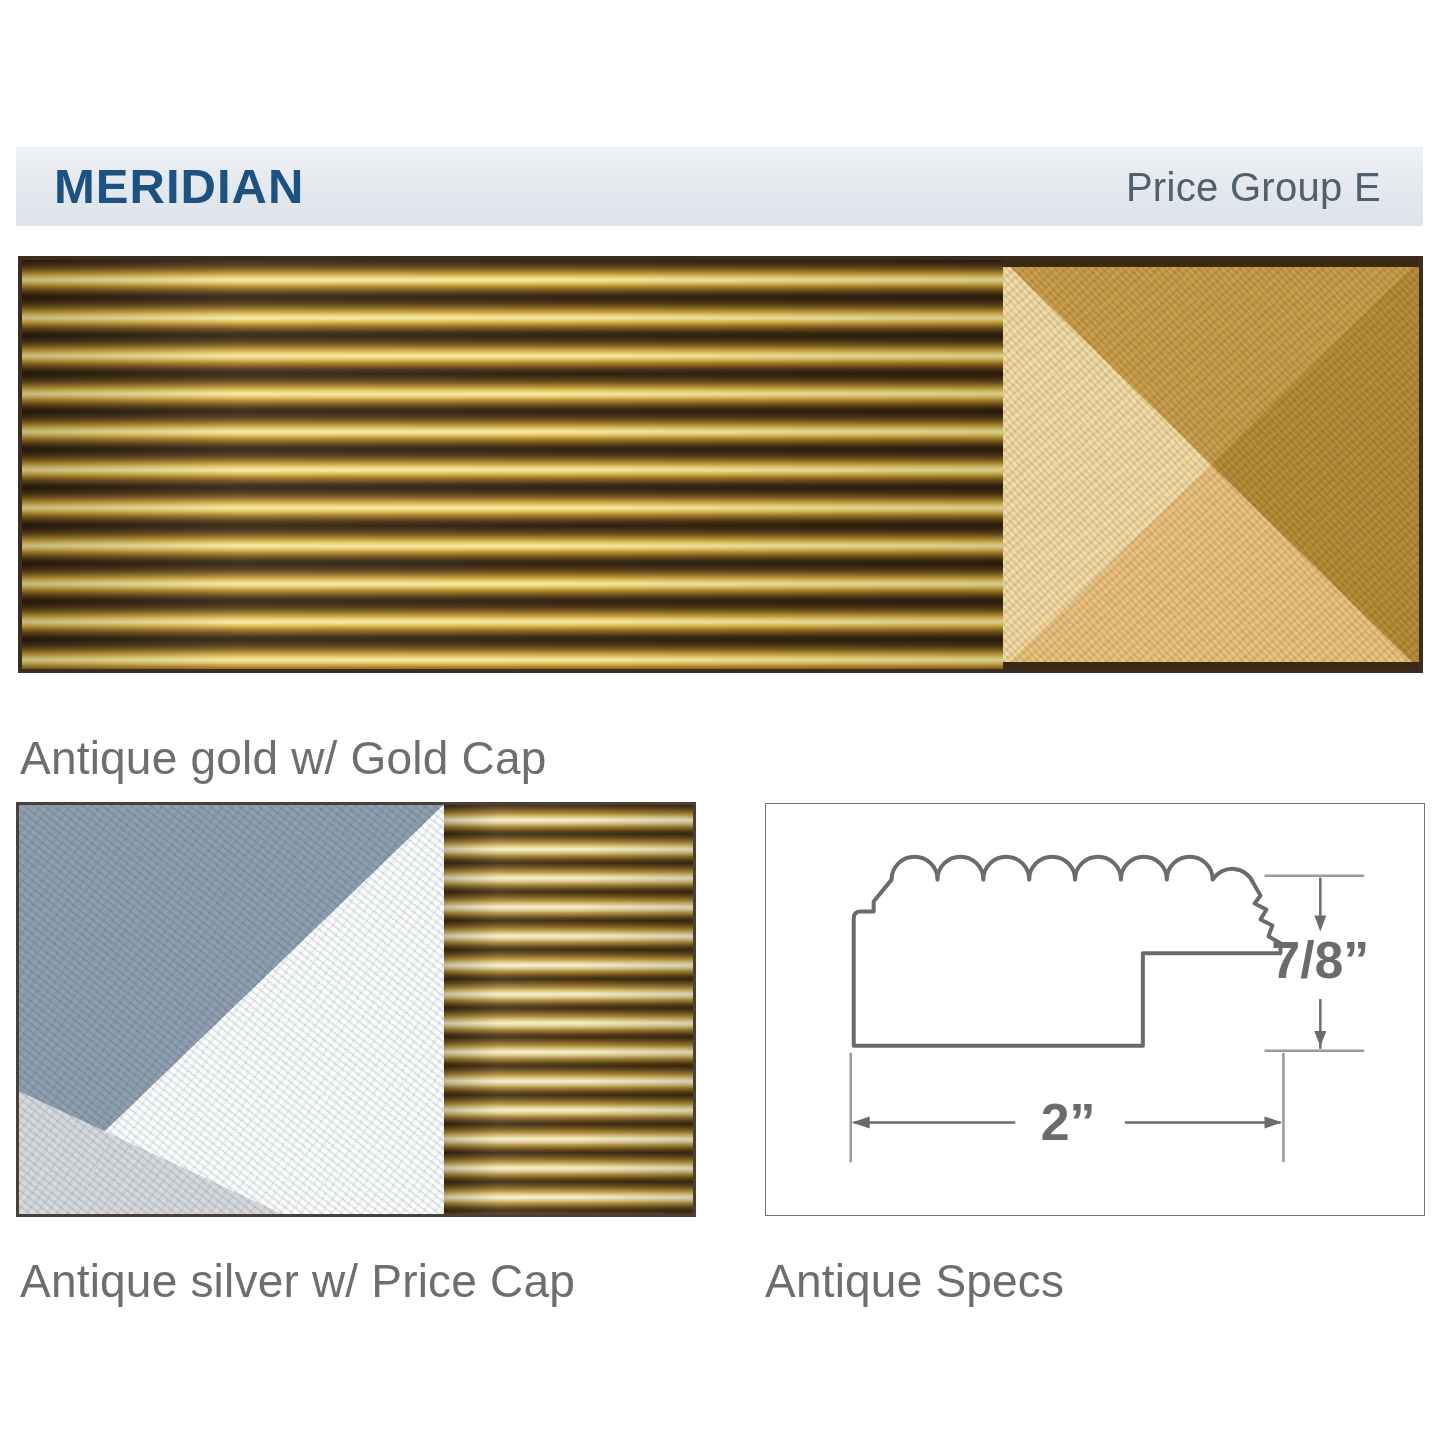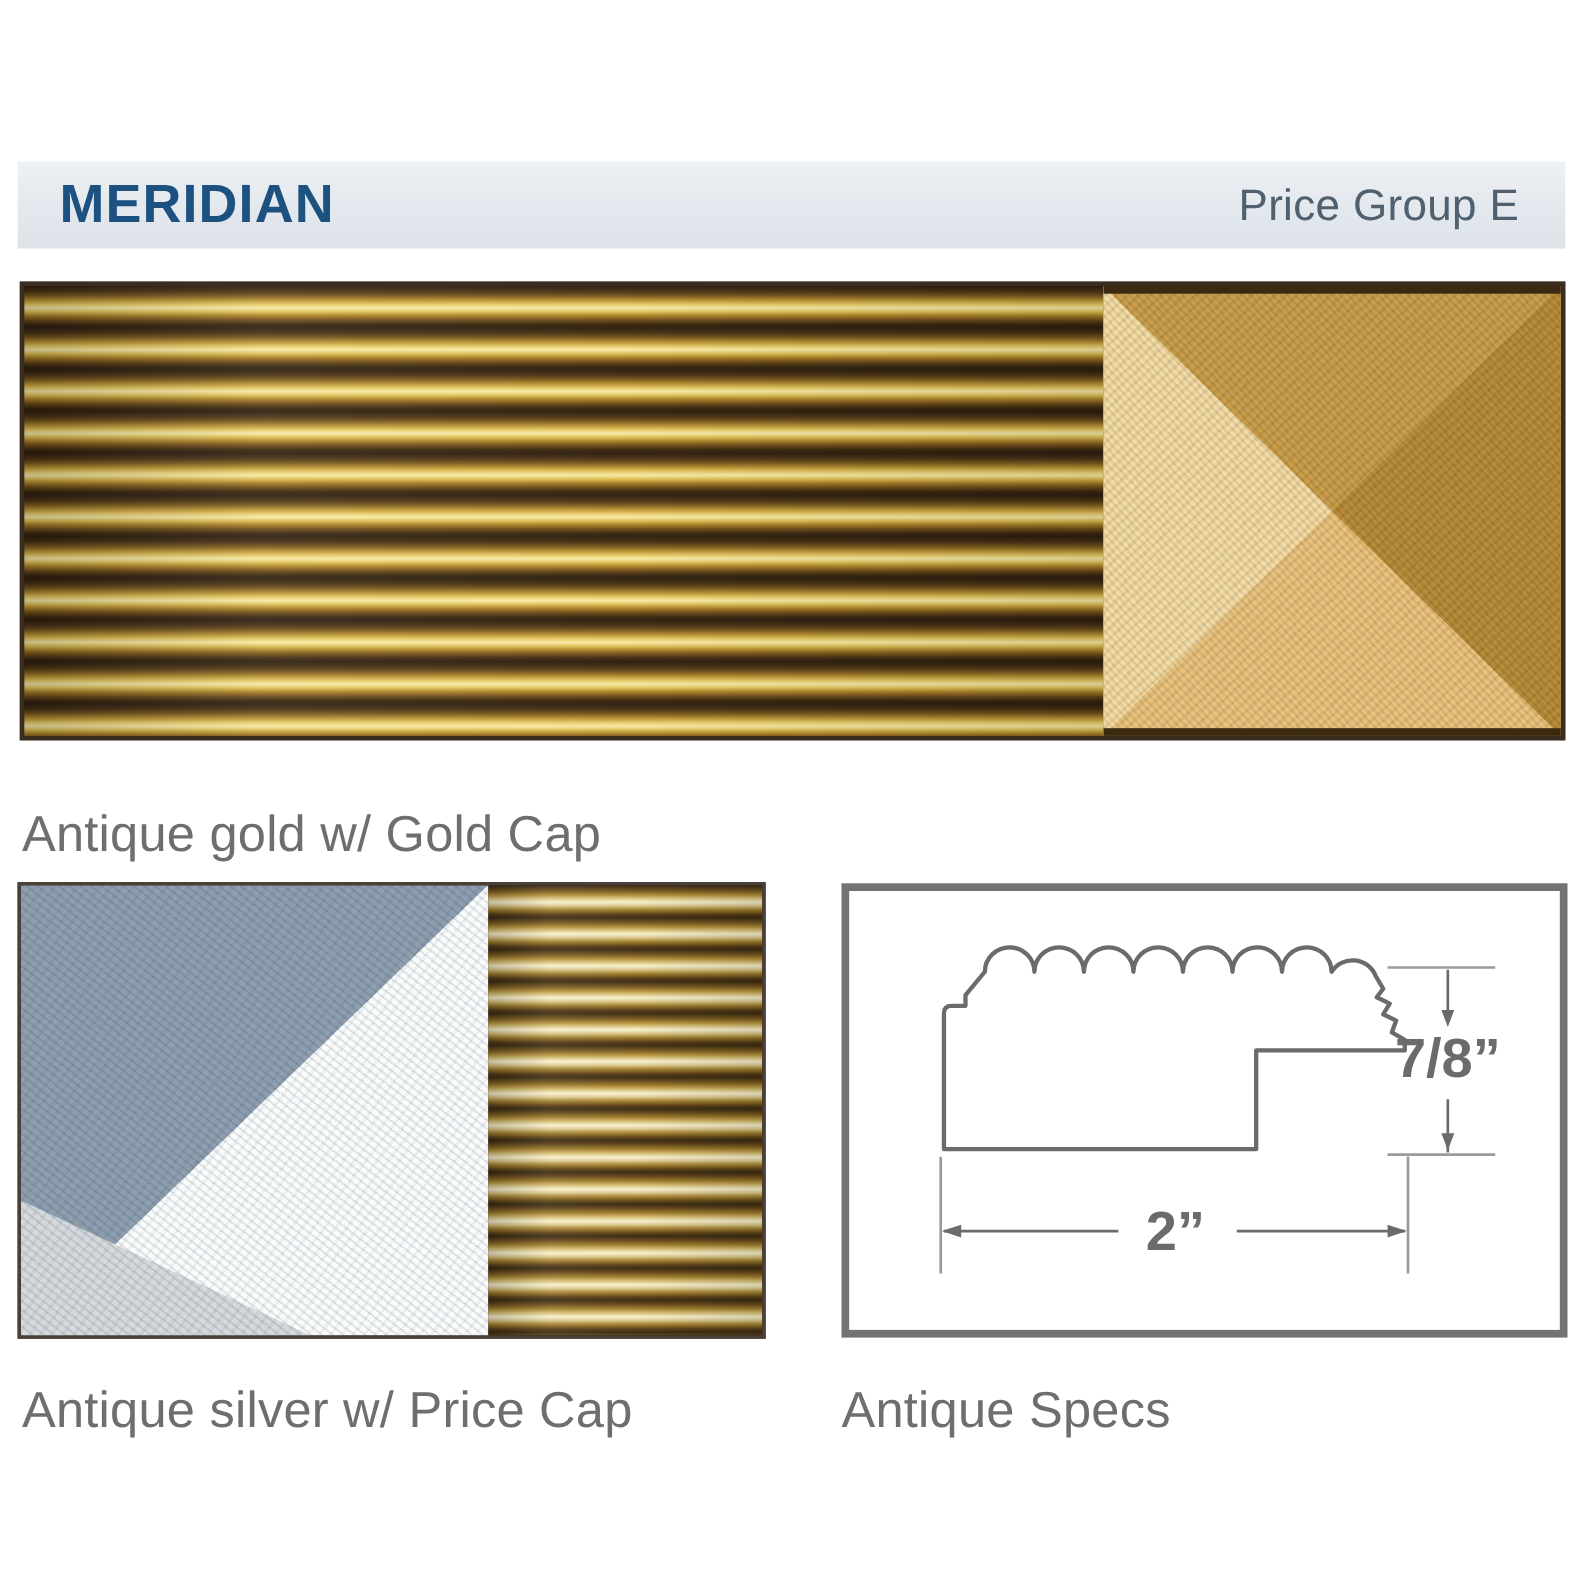--- a/index.html
+++ b/index.html
@@ -190,21 +190,21 @@
   #caption-specs  { left: 765px; top: 1258px; }
 
   
   #profile-box {
     position: absolute;
     left: 765px;
     top: 803px;
     width: 660px;
     height: 413px;
     box-sizing: border-box;
-    border: 7px solid #737373;
+    border: 1px solid #737373;
     background: #ffffff;
   }
   #profile-svg { display: block; width: 100%; height: 100%; }
 </style>
 </head>
 <body>
 
 <div id="header-bar">
   <span id="title-text">MERIDIAN</span>
   <span id="price-group-text">Price Group E</span>

